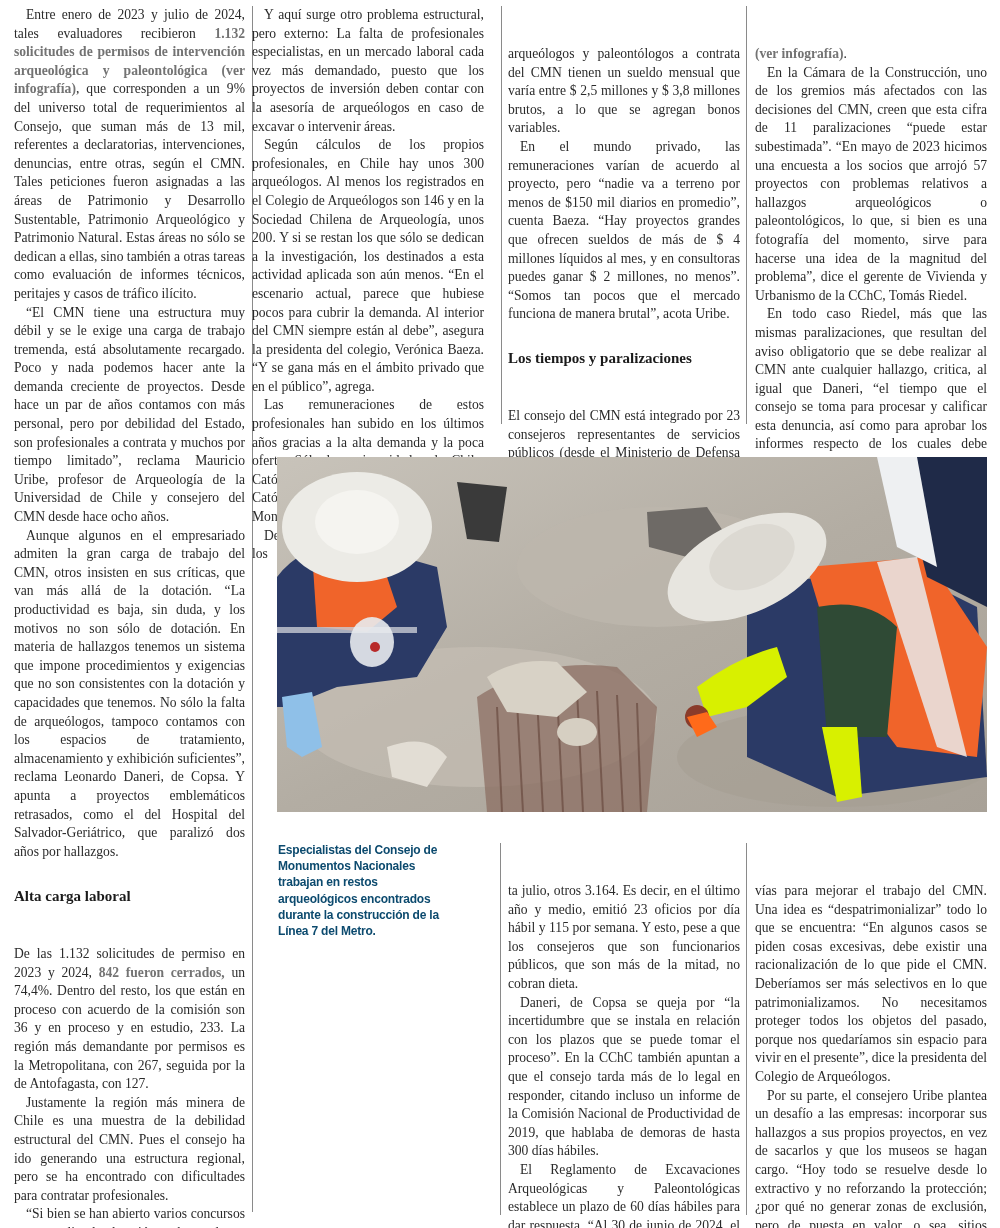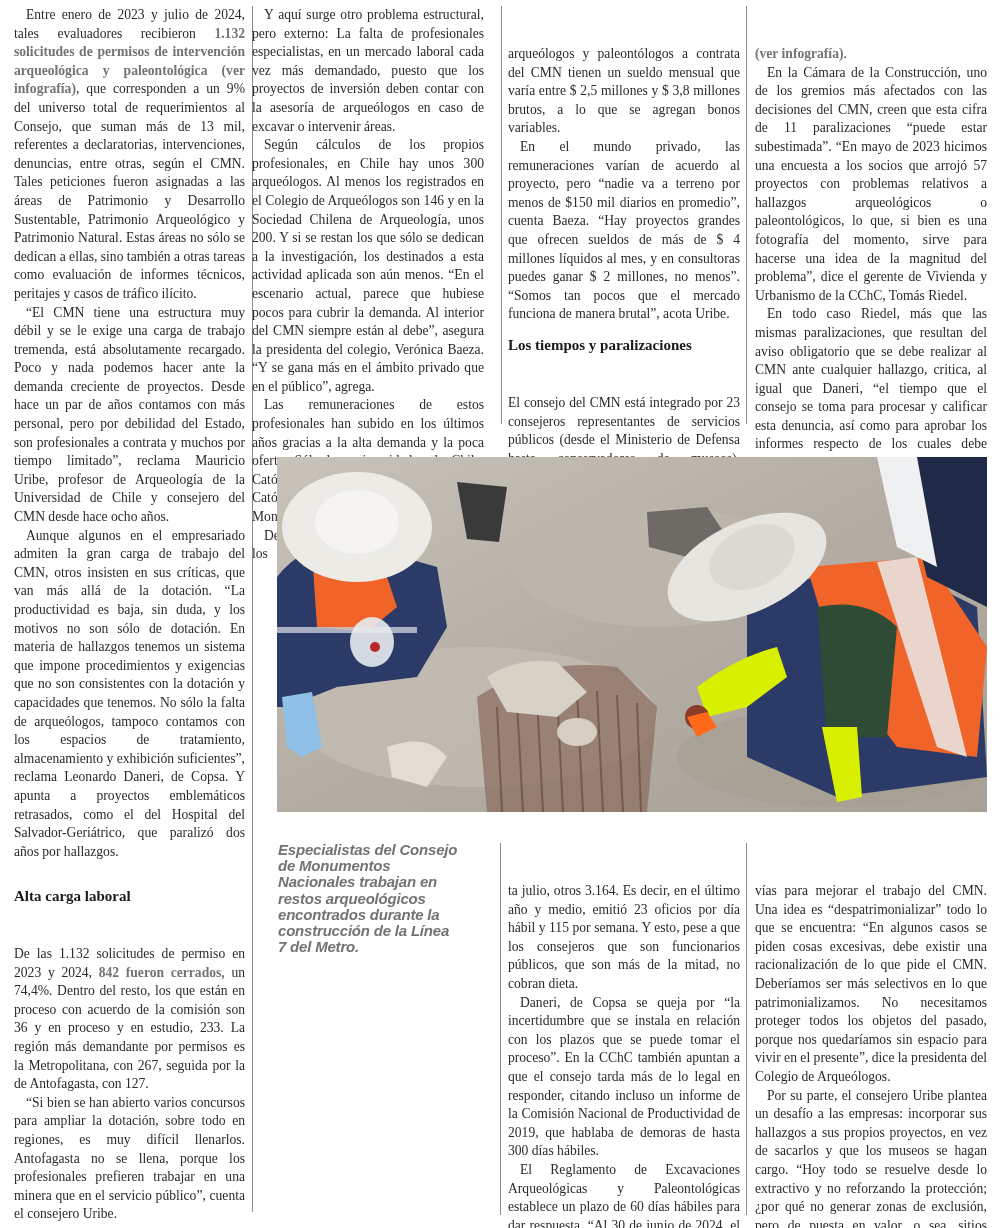--- a/index.html
+++ b/index.html
@@ -16,46 +16,45 @@
   .col p { text-indent: 12px; }
   .col p.noindent { text-indent: 0; margin-top: 39px; }
   .col b { font-weight: bold; color: #737373; }
   .col i { font-style: italic; }
   .col h3 {
     font-family: "Liberation Serif", "DejaVu Serif", serif;
     font-weight: bold;
     font-size: 15px;
     line-height: 20px;
     color: #1a1a1a;
-    margin-top: 11px;
+    margin-top: 24px;
     text-align: left;
   }
 
   .rule { position: absolute; width: 1px; background: #8a8a8a; }
 
   
   #c1 { left: 14px; top: 6px; width: 231px; }
   #c2 { left: 252px; top: 6px; width: 232px; }
   #c3 { left: 508px; top: 6px; width: 232px; }
   #c4 { left: 755px; top: 6px; width: 232px; }
 
   #c1b { left: 14px; top: 870px; width: 231px; }
   #c3b { left: 508px; top: 843px; width: 232px; }
   #c4b { left: 755px; top: 843px; width: 232px; }
 
   .caption {
     position: absolute;
     left: 278px; top: 842px; width: 180px;
     font-family: "Liberation Sans", "DejaVu Sans", sans-serif;
     font-weight: bold;
-    font-size: 15px;
+    font-size: 12px;
     line-height: 16.2px;
-    color: #737373;
+    color: #0c4a6e;
     letter-spacing: -0.2px;
-    font-style: italic;
   }
 
   .photo {
     position: absolute;
     left: 277px; top: 457px; width: 710px; height: 355px;
     overflow: hidden;
     background: #b9b4ab;
   }
   .photo svg { display: block; width: 100%; height: 100%; }
 </style>
@@ -70,20 +69,21 @@
 
 <div class="col" id="c1">
   <p><span>Entre enero de 2023 y julio de 2024, tales evaluadores recibieron </span><b>1.132 solicitudes de permisos de intervención arqueológica y paleontológica (ver infografía)</b><span>, que corresponden a un 9% del universo total de requerimientos al Consejo, que suman más de 13 mil, referentes a declaratorias, intervenciones, denuncias, entre otras, según el CMN. Tales peticiones fueron asignadas a las áreas de Patrimonio y Desarrollo Sustentable, Patrimonio Arqueológico y Patrimonio Natural. Estas áreas no sólo se dedican a ellas, sino también a otras tareas como evaluación de informes técnicos, peritajes y casos de tráfico ilícito.</span></p>
   <p>“El CMN tiene una estructura muy débil y se le exige una carga de trabajo tremenda, está absolutamente recargado. Poco y nada podemos hacer ante la demanda creciente de proyectos. Desde hace un par de años contamos con más personal, pero por debilidad del Estado, son profesionales a contrata y muchos por tiempo limitado”, reclama Mauricio Uribe, profesor de Arqueología de la Universidad de Chile y consejero del CMN desde hace ocho años.</p>
   <p>Aunque algunos en el empresariado admiten la gran carga de trabajo del CMN, otros insisten en sus críticas, que van más allá de la dotación. “La productividad es baja, sin duda, y los motivos no son sólo de dotación. En materia de hallazgos tenemos un sistema que impone procedimientos y exigencias que no son consistentes con la dotación y capacidades que tenemos. No sólo la falta de arqueólogos, tampoco contamos con los espacios de tratamiento, almacenamiento y exhibición suficientes”, reclama Leonardo Daneri, de Copsa. Y apunta a proyectos emblemáticos retrasados, como el del Hospital del Salvador-Geriátrico, que paralizó dos años por hallazgos.</p>
 </div>
 
 <div class="col" id="c1b">
   <h3 style="margin-top:16px">Alta carga laboral</h3>
   <p class="noindent"><span>De las 1.132 solicitudes de permiso en 2023 y 2024, </span><b>842 fueron cerrados,</b><span> un 74,4%. Dentro del resto, los que están en proceso con acuerdo de la comisión son 36 y en proceso y en estudio, 233. La región más demandante por permisos es la Metropolitana, con 267, seguida por la de Antofagasta, con 127.</span></p>
+  <p>Justamente la región más minera de Chile es una muestra de la debilidad estructural del CMN. Pues el consejo ha ido generando una estructura regional, pero se ha encontrado con dificultades para contratar profesionales.</p>
   <p>“Si bien se han abierto varios concursos para ampliar la dotación, sobre todo en regiones, es muy difícil llenarlos. Antofagasta no se llena, porque los profesionales prefieren trabajar en una minera que en el servicio público”, cuenta el consejero Uribe.</p>
 </div>
 
 <div class="col" id="c2">
   <p>Y aquí surge otro problema estructural, pero externo: La falta de profesionales especialistas, en un mercado laboral cada vez más demandado, puesto que los proyectos de inversión deben contar con la asesoría de arqueólogos en caso de excavar o intervenir áreas.</p>
   <p>Según cálculos de los propios profesionales, en Chile hay unos 300 arqueólogos. Al menos los registrados en el Colegio de Arqueólogos son 146 y en la Sociedad Chilena de Arqueología, unos 200. Y si se restan los que sólo se dedican a la investigación, los destinados a esta actividad aplicada son aún menos. “En el escenario actual, parece que hubiese pocos para cubrir la demanda. Al interior del CMN siempre están al debe”, asegura la presidenta del colegio, Verónica Baeza. “Y se gana más en el ámbito privado que en el público”, agrega.</p>
   <p>Las remuneraciones de estos profesionales han subido en los últimos años gracias a la alta demanda y la poca oferta. Sólo las universidades de Chile, Católica, Tarapacá, Alberto Hurtado, Católica de Temuco y Austral de Puerto Montt ofrecen la carrera.</p>
   <p>De acuerdo al portal de Transparencia, los</p>
 </div>
 

